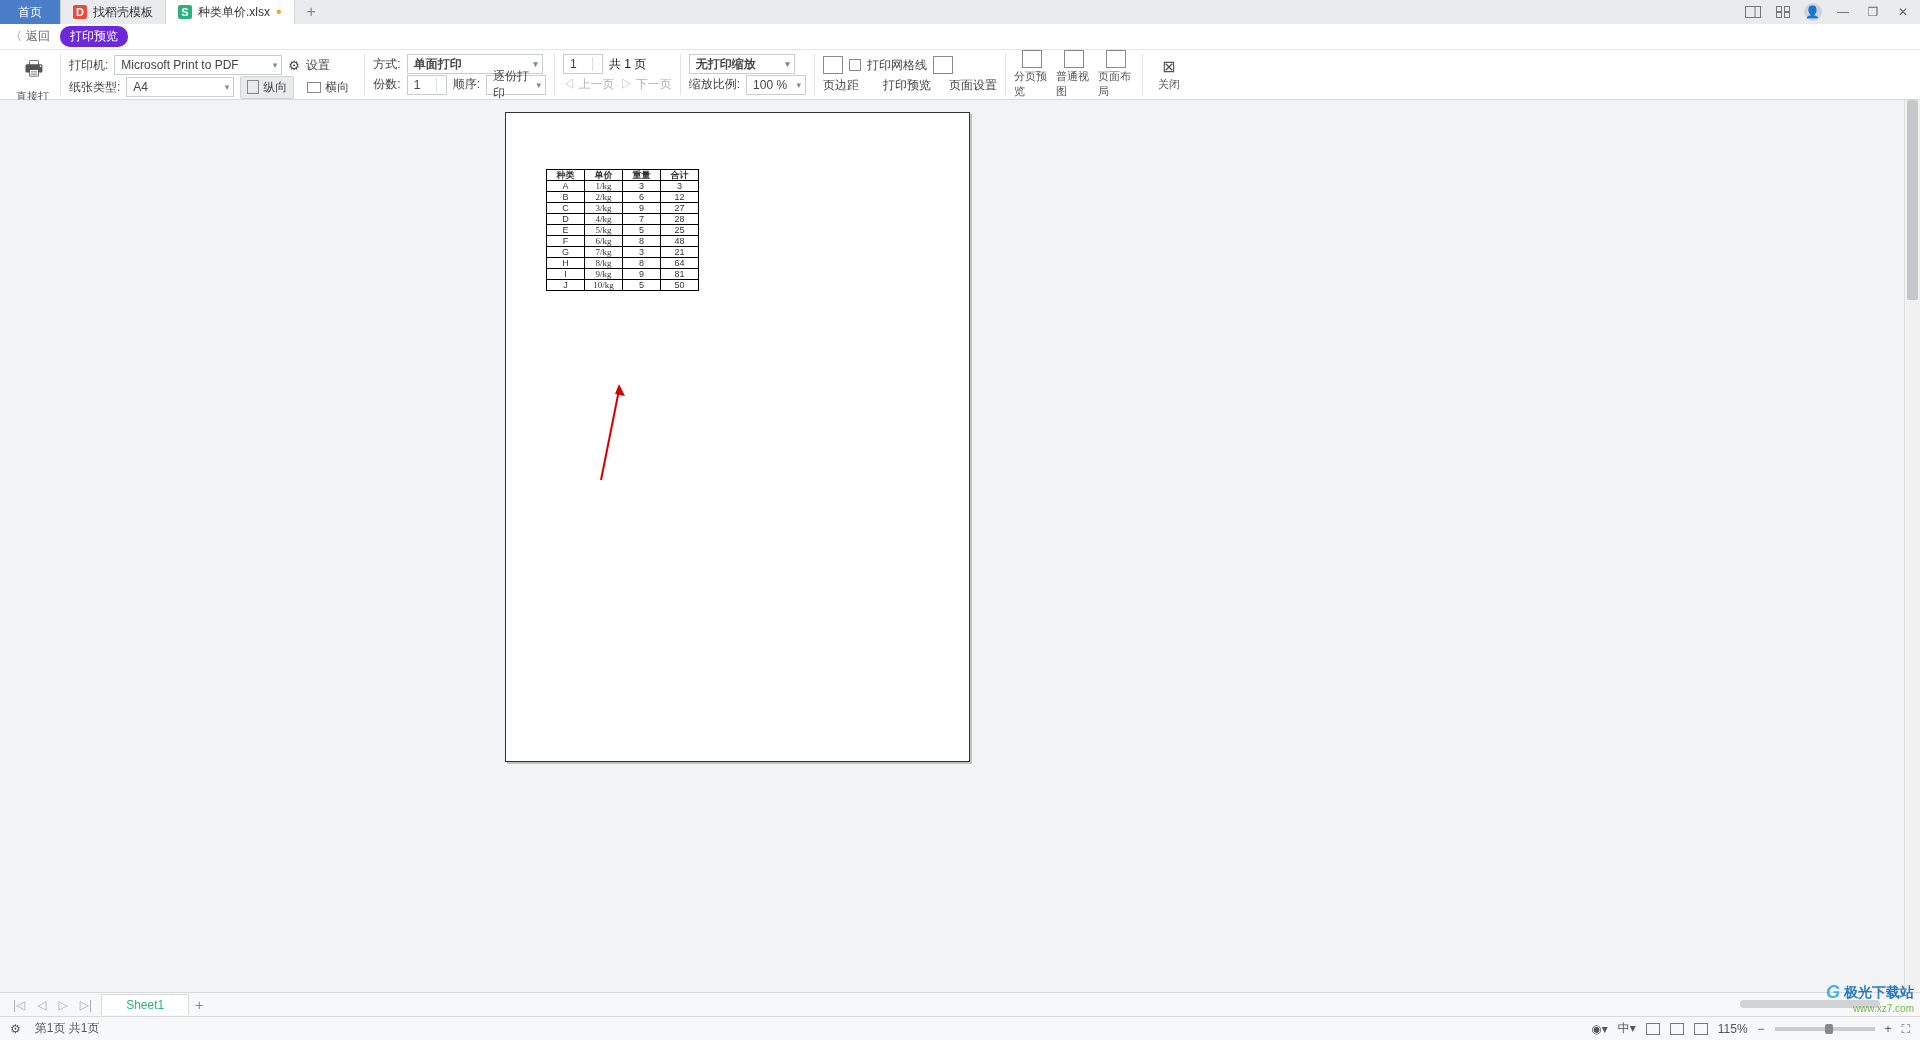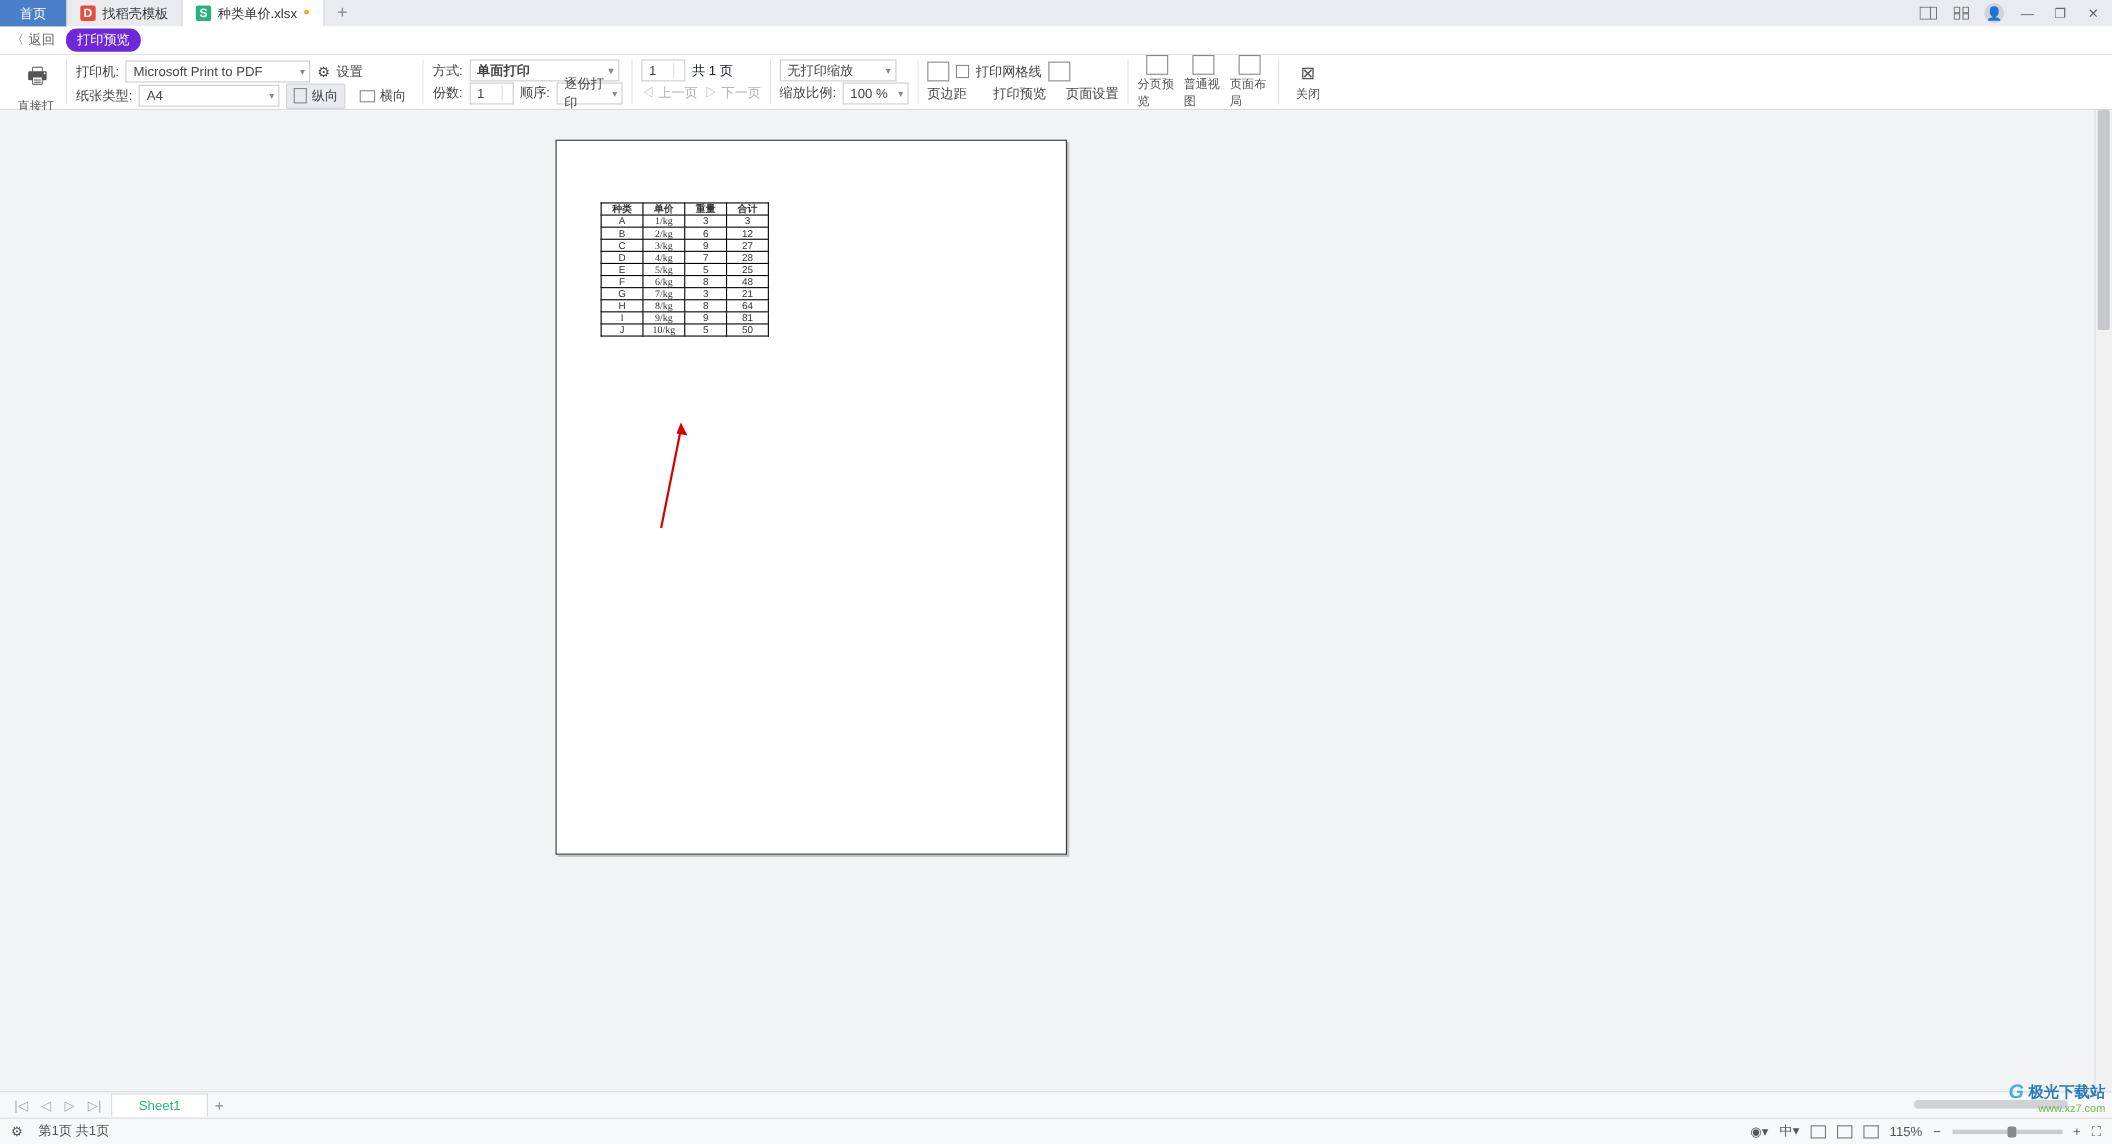--- a/index.html
+++ b/index.html
@@ -41,21 +41,21 @@
 .checkbox { width: 12px; height: 12px; border: 1px solid #888; display: inline-block; }
 .big-icon { width: 20px; height: 18px; border: 1px solid #888; display: inline-block; }
 .close-icon { font-size: 16px; }
 .settings-icon::before { content: "⚙"; font-size: 13px; }
 .print-icon { font-size: 20px; }
 
 
 .preview-area { position: absolute; top: 100px; left: 0; right: 16px; bottom: 48px; background: #f1f3f5; overflow: hidden; }
 .vscroll { position: absolute; top: 100px; right: 0; width: 16px; bottom: 48px; background: #f1f1f1; border-left: 1px solid #e0e0e0; }
 .vscroll .thumb { position: absolute; top: 0; left: 2px; right: 2px; height: 200px; background: #c5c7ca; border-radius: 2px; }
-.page { position: absolute; left: 505px; top: 27px; width: 465px; height: 650px; background: #fff; border: 1px solid #333; box-shadow: 2px 2px 0 rgba(0,0,0,0.2); }
+.page { position: absolute; left: 505px; top: 12px; width: 465px; height: 650px; background: #fff; border: 1px solid #333; box-shadow: 2px 2px 0 rgba(0,0,0,0.2); }
 
 
 .ptable { position: absolute; left: 40px; top: 56px; border-collapse: collapse; font-size: 9px; }
 .ptable th, .ptable td { border: 1px solid #000; text-align: center; padding: 0 2px; height: 11px; line-height: 10px; font-weight: normal; }
 .ptable th { font-weight: bold; }
 .ptable .c1 { width: 38px; }
 .ptable .c2 { width: 38px; font-family: Liberation Serif, serif; }
 .ptable .c3 { width: 38px; }
 .ptable .c4 { width: 38px; }
 
@@ -145,21 +145,21 @@
       <span class="select" style="width:168px;text-align:center;">
           <span>Microsoft Print to PDF</span>
         </span>
       <span class="trow">
           <span class="settings-icon"></span>
           <span>设置</span>
         </span>
     </div>
     <div class="trow">
       <span>纸张类型:</span>
-      <span class="select" style="width:128px;">
+      <span class="select" style="width:108px;">
           <span>A4</span>
         </span>
       <span class="orient-btn active">
           <span class="page-icon"></span>
           <span>纵向</span>
         </span>
       <span class="orient-btn">
           <span class="page-icon landscape"></span>
           <span>横向</span>
         </span>
@@ -190,21 +190,21 @@
         </span>
       <span style="color:#0f172a;">共 1 页</span>
     </div>
     <div class="trow nav-text">
       <span>◁ <span>上一页</span></span>
       <span>▷ <span>下一页</span></span>
     </div>
   </div>
   <div class="tgroup sep">
     <div class="trow">
-      <span class="select" style="width:106px;">
+      <span class="select" style="width:106px;font-weight:bold;">
           <span>无打印缩放</span>
         </span>
     </div>
     <div class="trow">
       <span>缩放比例:</span>
       <span class="select" style="width:60px;">
           <span>100 %</span>
         </span>
     </div>
   </div>

